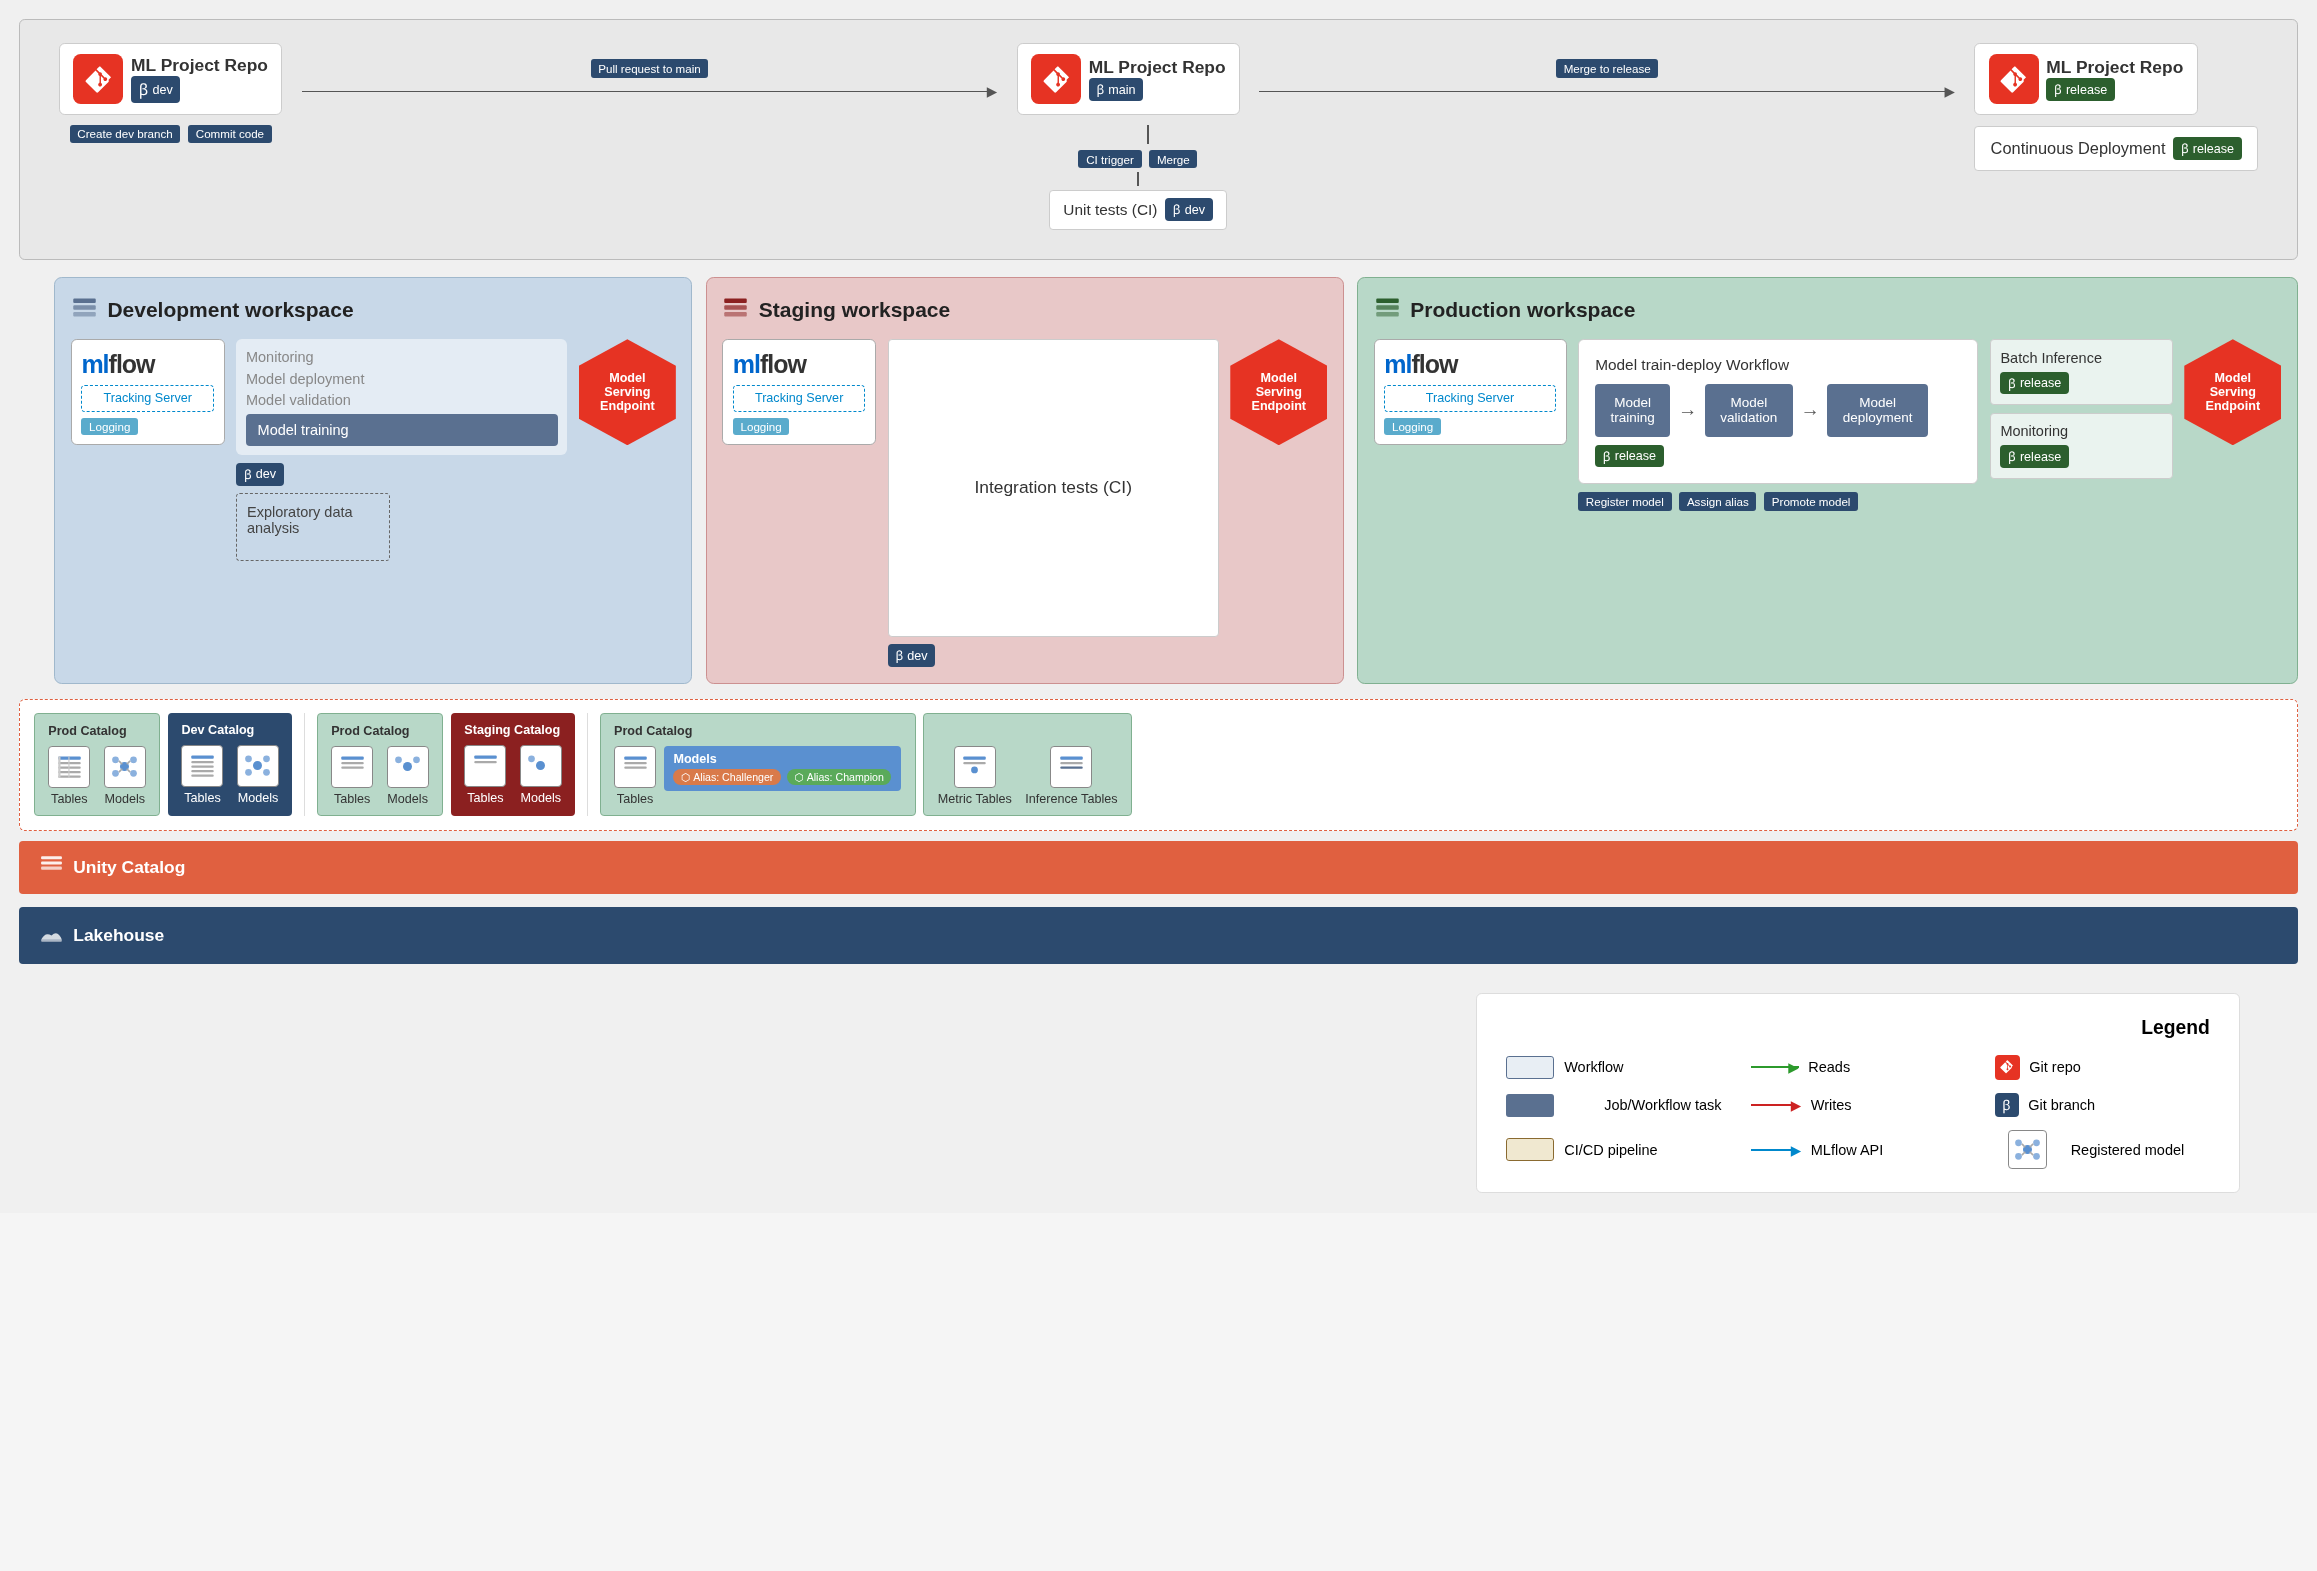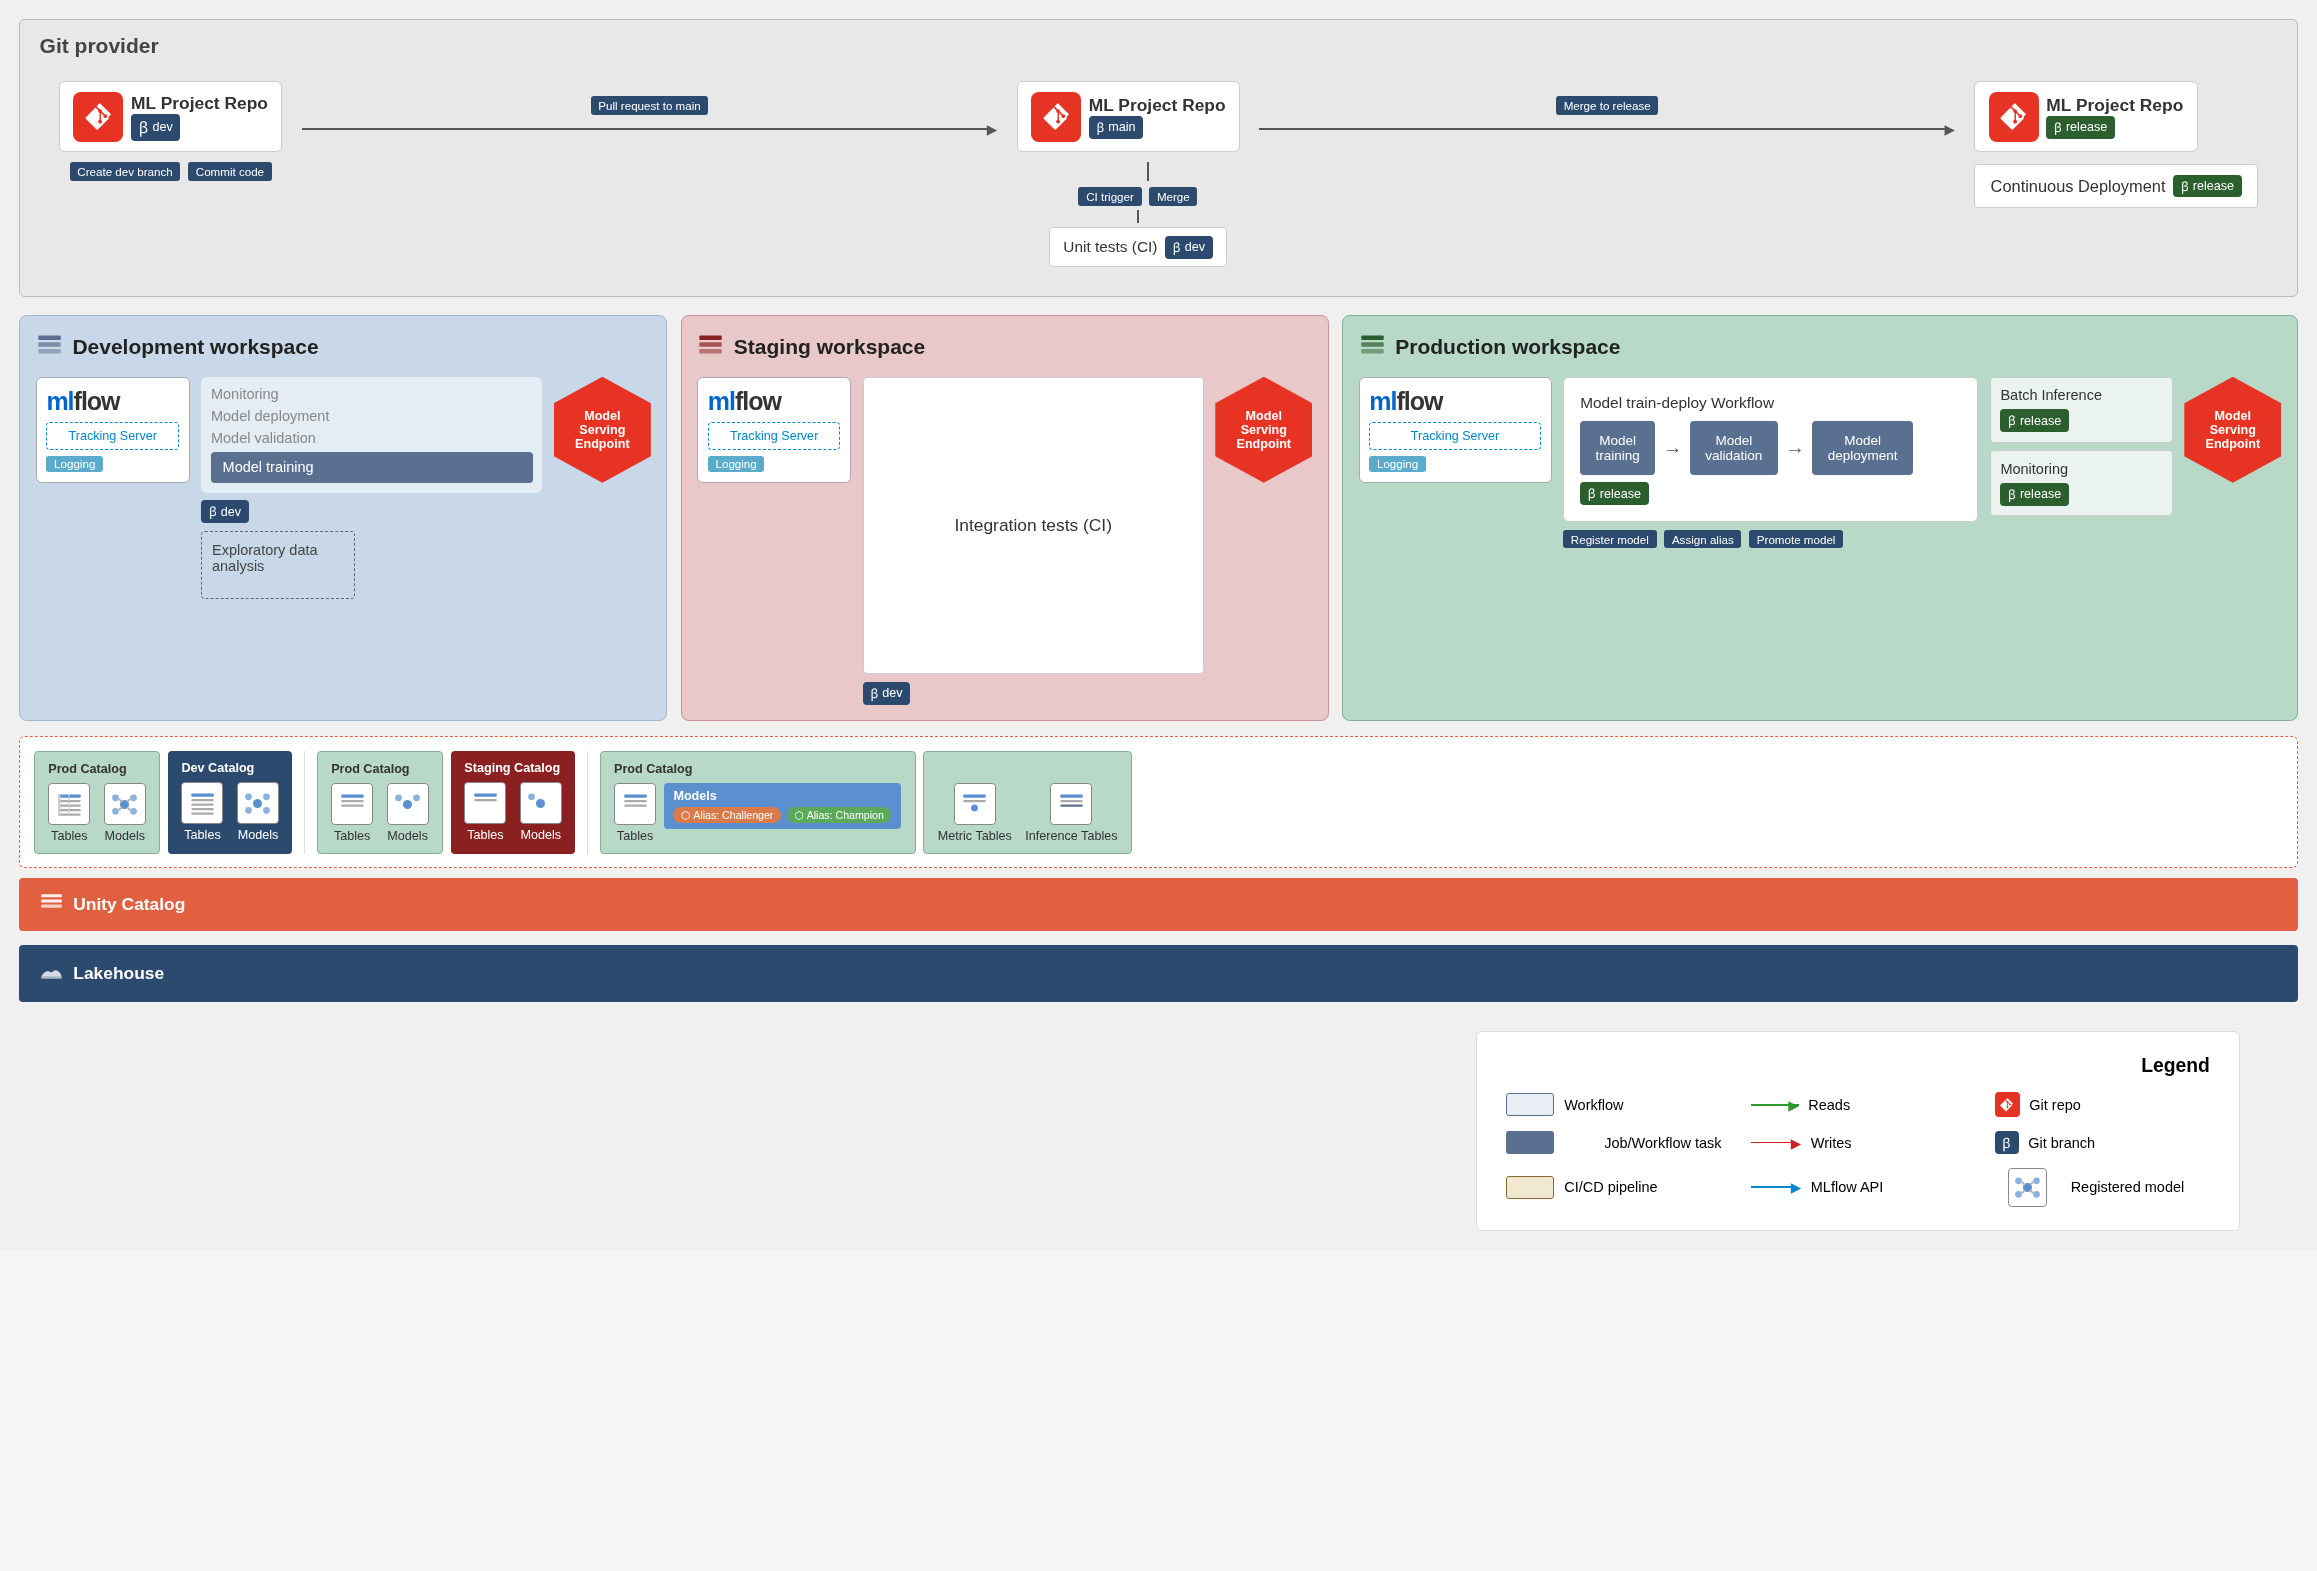--- a/index.html
+++ b/index.html
@@ -75,21 +75,20 @@
       border-radius: 2.9px;
       white-space: nowrap;
     }
   </style>
 </head>
 <body>
 
 <div class="main-container">
 
   <div class="git-provider-section">
-    <div class="section-label">Git provider</div>
 
     <div style="display:flex; align-items:flex-start; padding: 9.7px 19.3px 9.7px 19.3px; gap:0; position:relative;">
 
       <div style="display:flex; flex-direction:column; align-items:center; gap:5.8px;">
         <div style="display:flex; align-items:center; gap:7.7px; background:white; border:1px solid #ccc; border-radius:5.8px; padding:9.7px 13.5px;">
           <div class="git-icon">
             <svg viewBox="0 0 24 24">
                 <path d="M21.7 10.3l-8-8c-.4-.4-1-.4-1.4 0l-1.8 1.8 2.3 2.3c.5-.2 1.1-.1 1.5.3.4.4.5 1 .3 1.5l2.2 2.2c.5-.2 1.1-.1 1.5.3.6.6.6 1.5 0 2.1-.6.6-1.5.6-2.1 0-.4-.4-.5-1-.3-1.5l-2-2v5.3c.1.1.3.2.4.3.6.6.6 1.5 0 2.1-.6.6-1.5.6-2.1 0-.6-.6-.6-1.5 0-2.1.2-.2.4-.3.6-.3V9.2c-.2-.1-.4-.2-.6-.3-.4-.4-.5-1-.3-1.5L9.7 5.1 2.3 12.5c-.4.4-.4 1 0 1.4l8 8c.4.4 1 .4 1.4 0l8-8c.4-.4.4-1.1 0-1.6z"></path>
               </svg>
           </div>
@@ -183,21 +182,21 @@
             </div>
           </div>
         </div>
       </div>
 
     </div>
   </div>
 
   <div style="display:flex; gap:13.5px; margin-bottom:15.4px;">
 
-    <div class="workspace dev" style="flex:1;">
+    <div class="workspace dev" style="flex:1;margin-left:35px;">
       <div class="workspace-header">
         <div>
           <svg width="27" height="27" viewBox="0 0 24 24">
               <rect x="2" y="4" width="20" height="4" fill="#5a7090" rx="1"></rect>
               <rect x="2" y="10" width="20" height="4" fill="#5a7090" rx="1" opacity="0.7"></rect>
               <rect x="2" y="16" width="20" height="4" fill="#5a7090" rx="1" opacity="0.5"></rect>
             </svg>
         </div>
         <span>Development workspace</span>
       </div>

